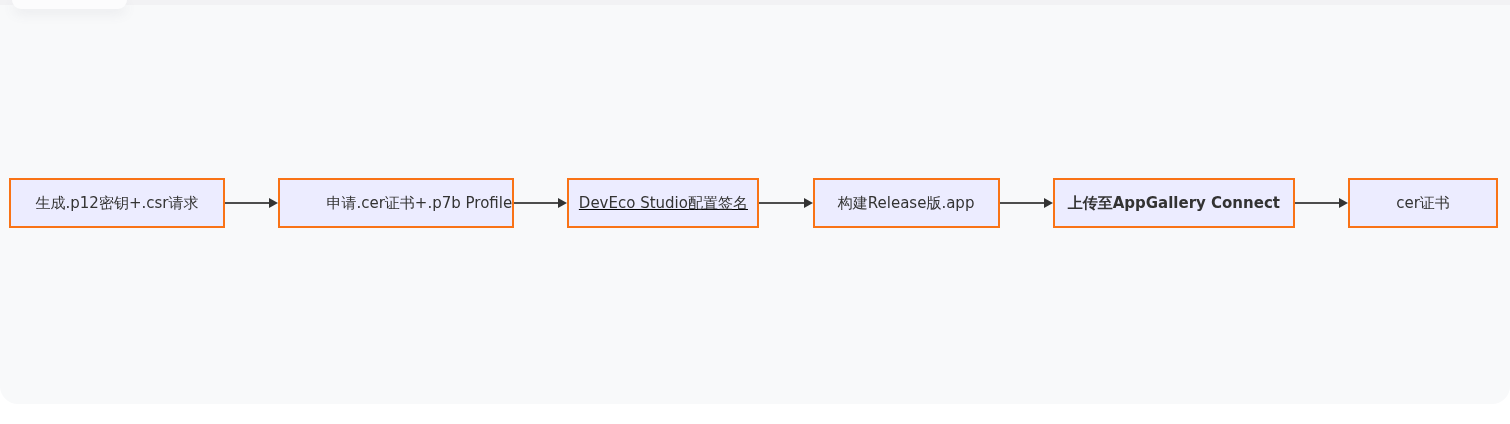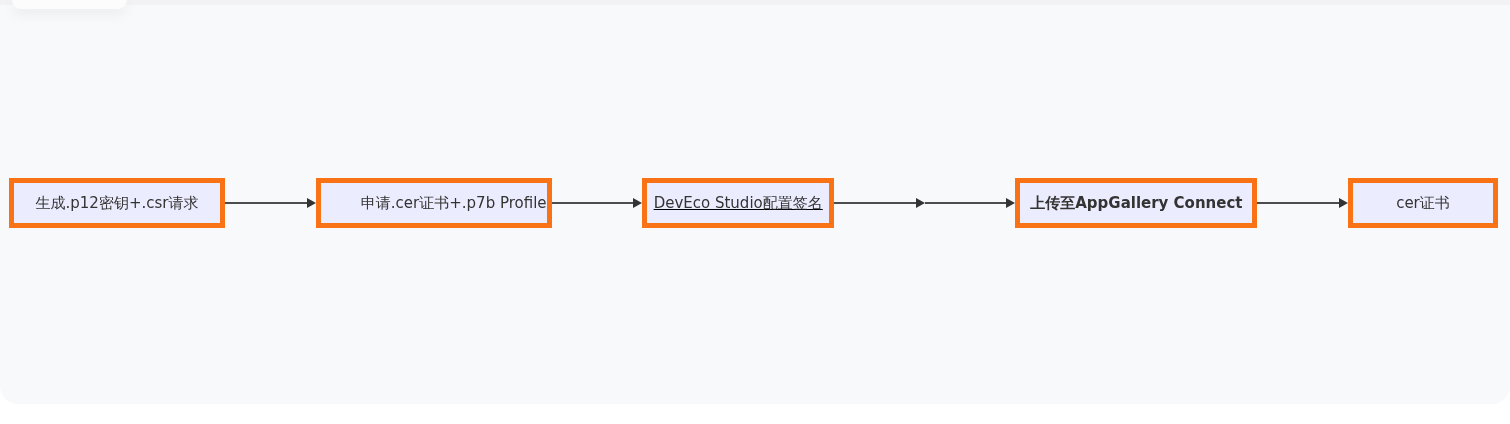--- a/index.html
+++ b/index.html
@@ -55,21 +55,21 @@
     right: 12px;
     height: 50px;
     display: flex;
     align-items: stretch;
     z-index: 2;
   }
   .flow-node {
     box-sizing: border-box;
     height: 50px;
     background: #ececff;
-    border: 5px solid #f97316;
+    border: 2px solid #f97316;
     display: flex;
     align-items: center;
     justify-content: center;
     flex: 0 0 auto;
   }
   .flow-node .node-label {
     font-size: 15px;
     color: #333333;
     white-space: nowrap;
     line-height: 1;
@@ -131,20 +131,23 @@
 
     <div class="flow-node w3">
       <span class="node-label">DevEco Studio配置签名</span>
     </div>
 
     <div class="connector">
       <div class="arrow-line"></div>
       <div class="arrow-head"></div>
     </div>
 
+    <div class="flow-node w4">
+      <span class="node-label">构建Release版.app</span>
+    </div>
 
     <div class="connector">
       <div class="arrow-line"></div>
       <div class="arrow-head"></div>
     </div>
 
     <div class="flow-node w5">
       <span class="node-label">上传至AppGallery Connect</span>
     </div>
 

